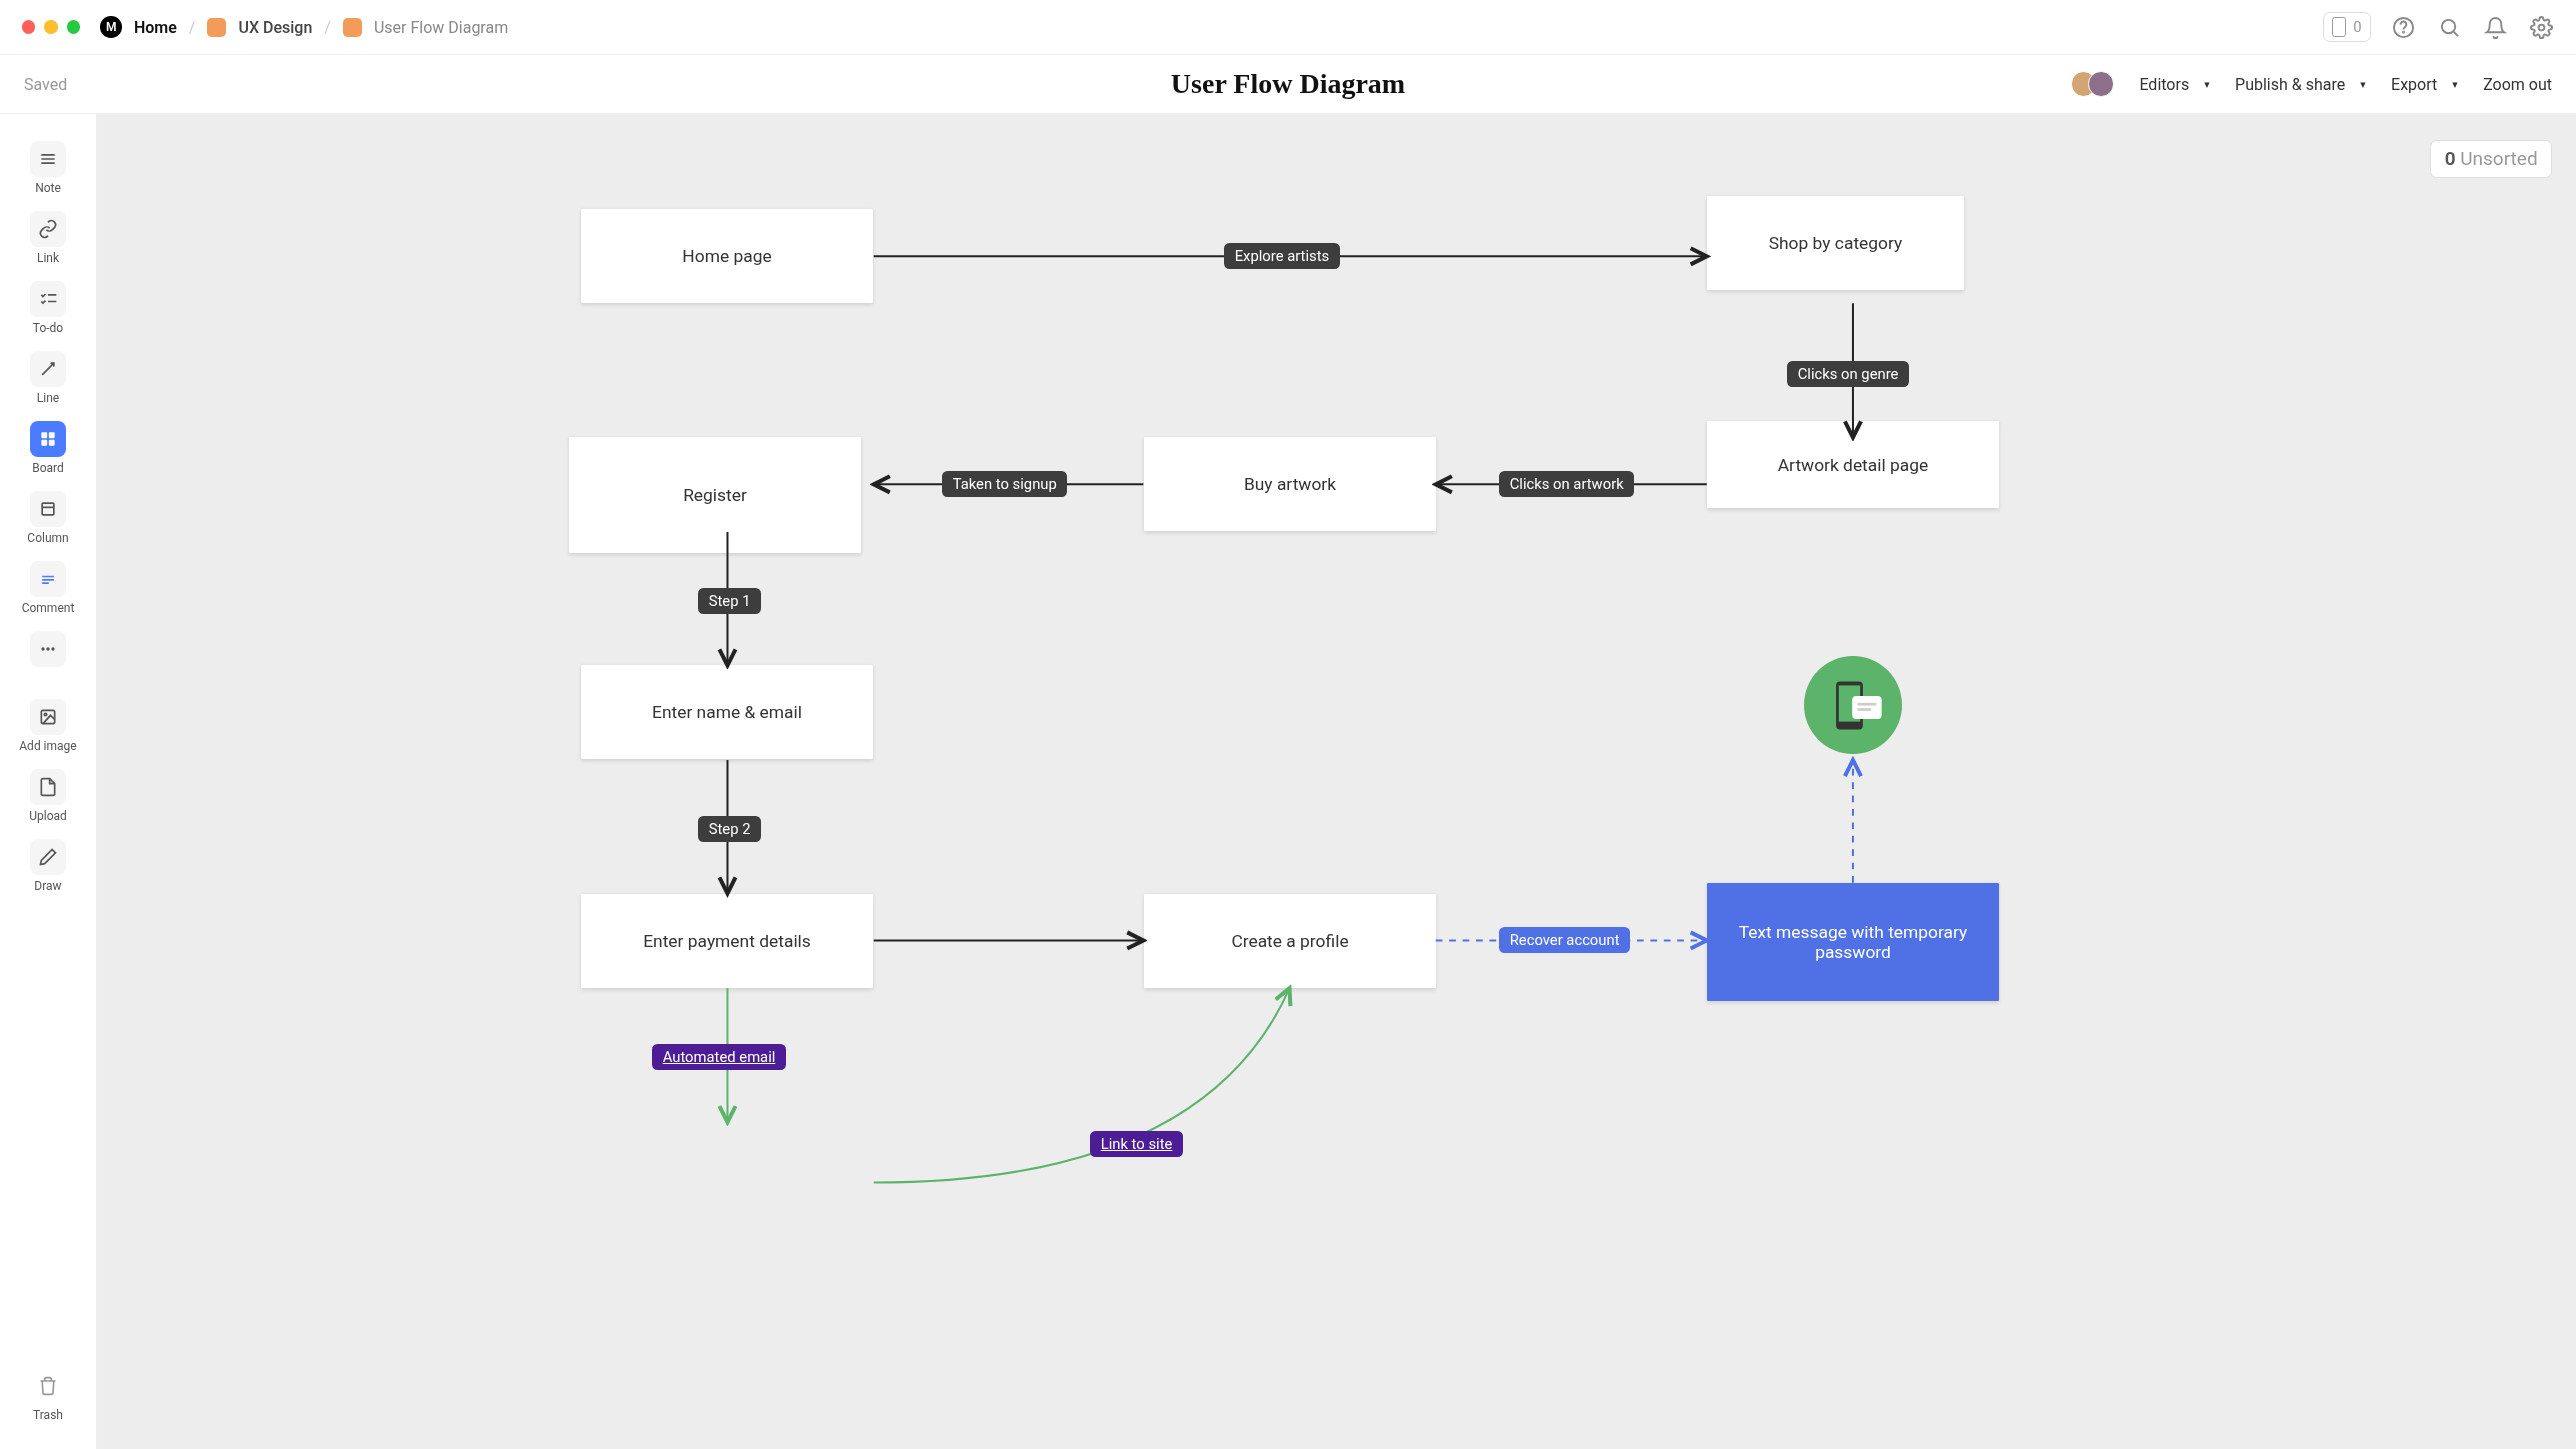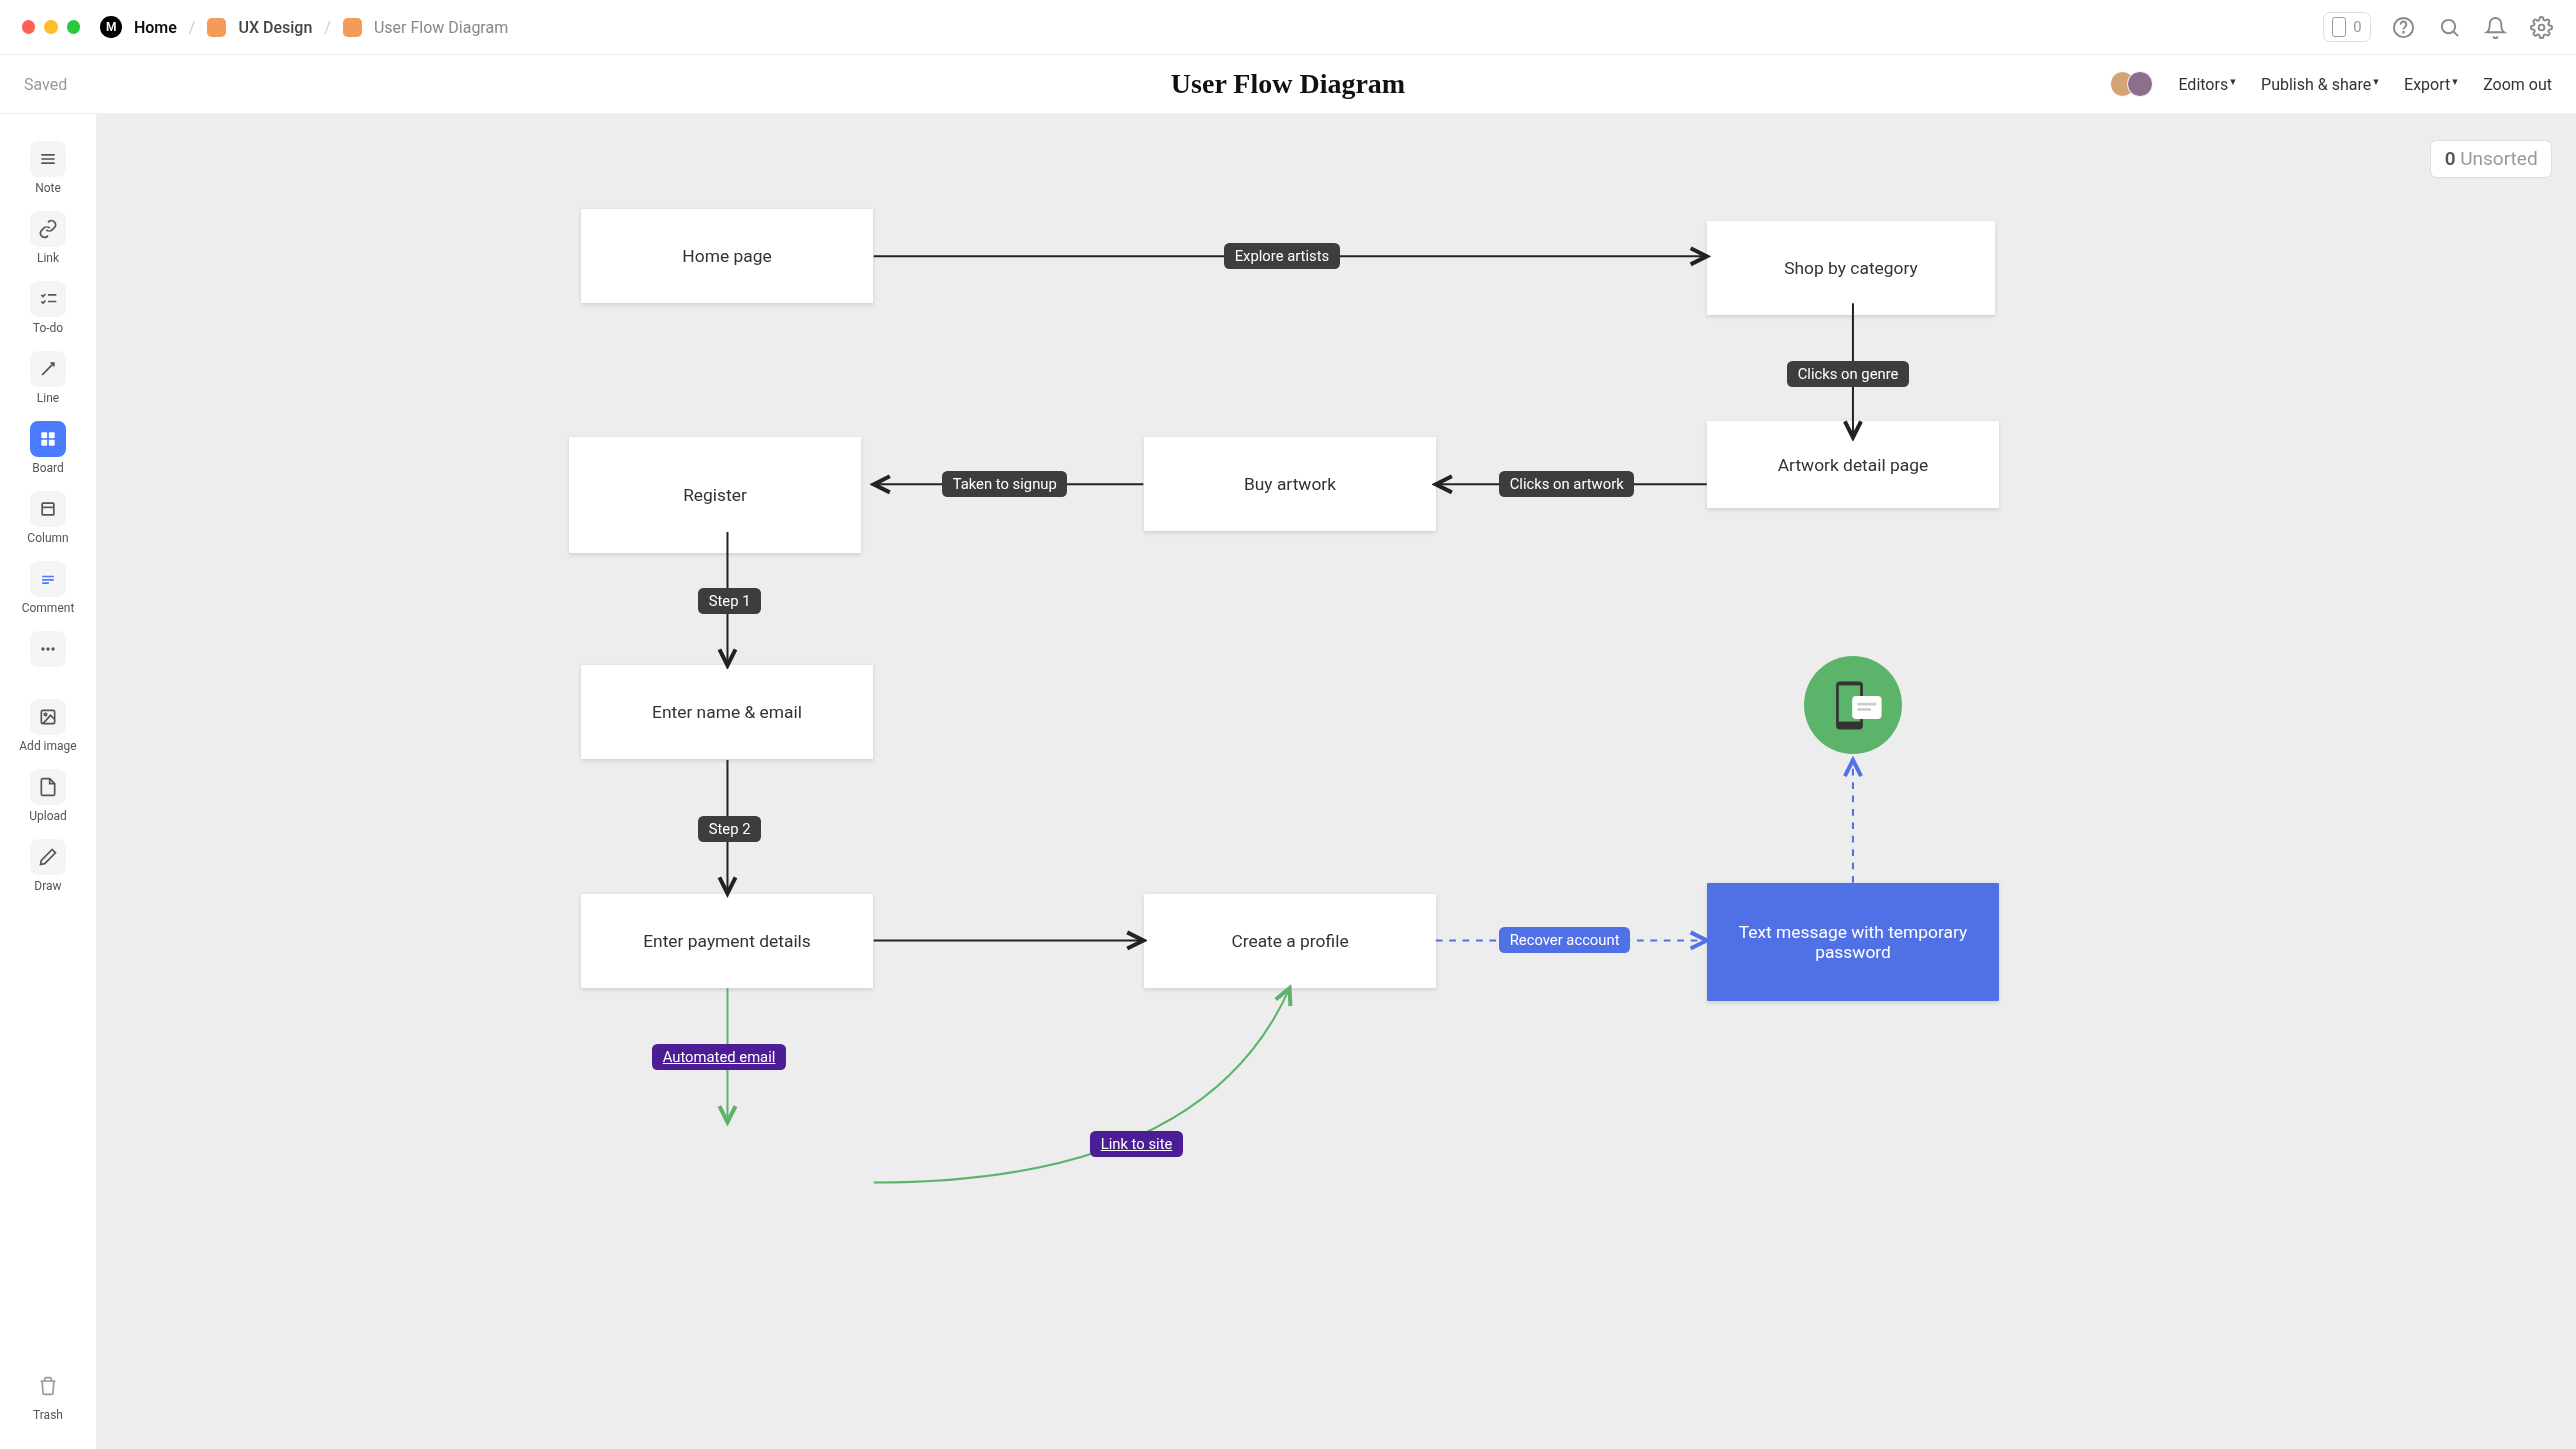--- a/index.html
+++ b/index.html
@@ -23,21 +23,21 @@
 .ticon{width:27px;height:27px;color:#888;display:flex;align-items:center;justify-content:center;}
 .ticon svg{width:23px;height:23px;stroke:#888;stroke-width:2;fill:none;}
 .subbar{height:59px;display:flex;align-items:center;padding:0 24px;border-bottom:0.7px solid #eee;position:relative;}
 .saved{color:#999;font-size:16px;}
 .title{position:absolute;left:50%;transform:translateX(-50%);font-family:Georgia,serif;font-size:28px;font-weight:700;color:#111;}
 .sub-right{margin-left:auto;display:flex;align-items:center;gap:25.5px;font-size:16px;color:#333;}
 .avatars{display:flex;}
 .av{width:25.5px;height:25.5px;border-radius:50%;border:1.3px solid #fff;}
 .av1{background:#d4a574;}
 .av2{background:#8b6f8b;margin-left:-8px;}
-.dd{display:flex;align-items:flex-start;gap:2px;cursor:pointer;}
+.dd{display:flex;align-items:center;gap:15px;cursor:pointer;}
 .chev{font-size:10.7px;}
 .main{position:absolute;top:114px;left:0;right:0;bottom:0;display:flex;}
 .sidebar{width:97px;background:#fff;border-right:0.7px solid #eee;display:flex;flex-direction:column;align-items:center;padding-top:20px;gap:2.7px;}
 .tool{display:flex;flex-direction:column;align-items:center;gap:4px;padding:6.7px 5.4px;border-radius:6.7px;cursor:pointer;width:70px;}
 .tool.active .ticon-box{background:#4b7bff;color:#fff;}
 .ticon-box{width:36px;height:36px;border-radius:8px;display:flex;align-items:center;justify-content:center;background:#f5f5f5;}
 .ticon-box svg{width:20px;height:20px;}
 .tool-label{font-size:12px;color:#555;}
 .tool-gap{height:13.4px;}
 .trash-tool{margin-top:auto;margin-bottom:20px;}
@@ -275,21 +275,21 @@
       <path d="M1158 1593 Q1650 1593 1778 1303" fill="none" stroke="#5cb36a" stroke-width="3" marker-end="url(#ahg)"></path>
 
       <line x1="1996" y1="1232" x2="2400" y2="1232" stroke="#5071e6" stroke-width="3" stroke-dasharray="10 10" marker-end="url(#ahb)"></line>
 
       <line x1="2618" y1="1146" x2="2618" y2="963" stroke="#5071e6" stroke-width="3" stroke-dasharray="10 10" marker-end="url(#ahb)"></line>
     </svg>
 
     <div class="node" style="left:484px;top:95px;width:292px;height:94px">
         <span>Home page</span>
       </div>
-    <div class="node" style="left:1610px;top:107px;width:288px;height:94px">
+    <div class="node" style="left:1610px;top:82px;width:257px;height:94px">
         <span>Shop by category</span>
       </div>
     <div class="node" style="left:472px;top:323px;width:292px;height:116px">
         <span>Register</span>
       </div>
     <div class="node" style="left:1047px;top:323px;width:292px;height:94px">
         <span>Buy artwork</span>
       </div>
     <div class="node" style="left:1610px;top:307px;width:292px;height:87px">
         <span>Artwork detail page</span>

